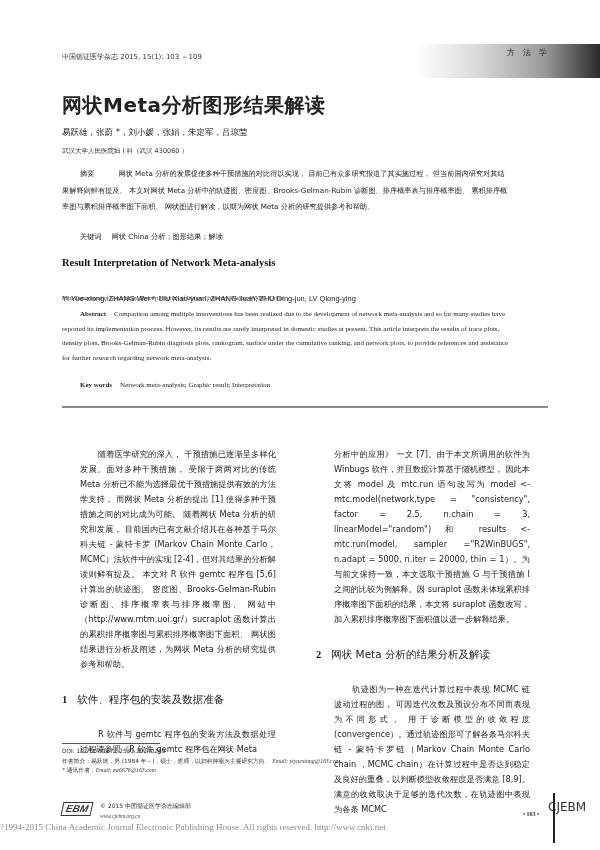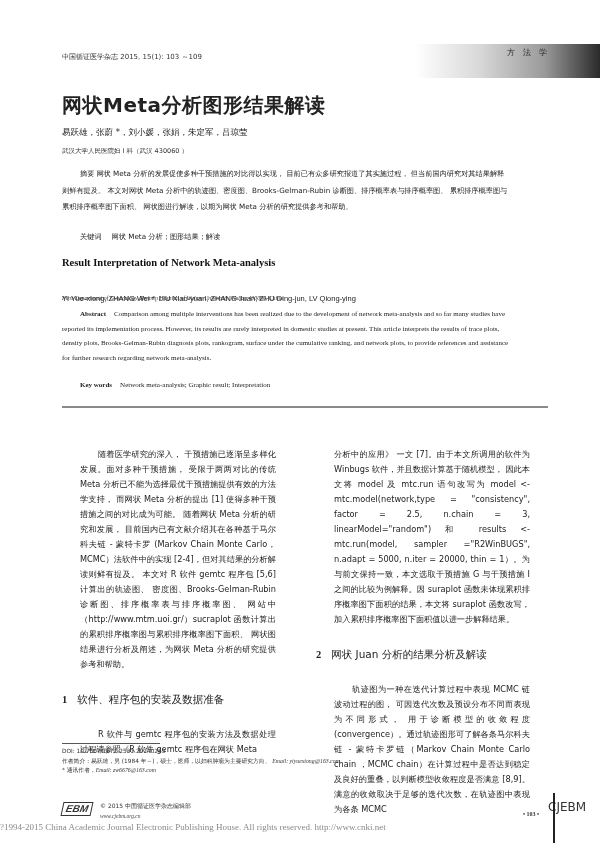--- a/index.html
+++ b/index.html
@@ -11,21 +11,21 @@
     position: absolute; left: 415px; top: 44px; width: 185px; height: 34px;
     background: linear-gradient(to right, #ffffff 0%, #d8d8d8 35%, #9a9a9a 70%, #2a2a2a 100%);
   }
   .section-band span { position: absolute; left: 92px; top: 3px; font-size: 8px; letter-spacing: 8px; color: #222; font-family: "DejaVu Sans", sans-serif; }
 
   .title-cn { position: absolute; left: 62px; top: 92px; font-size: 20px; color: #222; font-family: "DejaVu Sans", sans-serif; letter-spacing: 0.5px; text-align: center; }
   .authors-cn { position: absolute; left: 62px; top: 127px; font-size: 8.5px; color: #222; font-family: "DejaVu Sans", sans-serif; }
   .affil-cn { position: absolute; left: 62px; top: 147px; font-size: 6.5px; color: #333; font-family: "DejaVu Sans", sans-serif; }
 
   .abstract-cn { position: absolute; left: 62px; top: 166px; width: 448px; font-size: 7.2px; line-height: 16.5px; color: #222; font-family: "DejaVu Sans", sans-serif; }
-  .abstract-cn .lbl { padding-left: 18px; margin-right: 2px; }
+  .abstract-cn .lbl { padding-left: 18px; margin-right: 24px; }
   .keywords-cn { position: absolute; left: 80px; top: 232px; font-size: 7.2px; color: #222; font-family: "DejaVu Sans", sans-serif; }
   .keywords-cn .lbl { margin-right: 10px; }
 
   .title-en { position: absolute; left: 62px; top: 257px; font-size: 10.5px; font-weight: bold; color: #111; font-family: "Liberation Serif", serif; }
   .authors-en { position: absolute; left: 62px; top: 294px; font-size: 7.5px; color: #222; font-family: "Liberation Sans", sans-serif; }
   .affil-en { position: absolute; left: 62px; top: 295px; font-size: 5.8px; font-style: italic; color: #333; font-family: "Liberation Serif", serif; }
 
   .abstract-en { position: absolute; left: 62px; top: 307px; width: 450px; font-size: 7px; line-height: 14.6px; color: #222; font-family: "Liberation Serif", serif; }
   .abstract-en .lbl { font-weight: bold; padding-left: 18px; margin-right: 8px; }
   .keywords-en { position: absolute; left: 80px; top: 381px; font-size: 7px; color: #222; font-family: "Liberation Serif", serif; }
@@ -66,21 +66,21 @@
 </div>
 
 <h1 class="title-cn">网状Meta分析图形结果解读</h1>
 <div class="authors-cn">易跃雄，张蔚 *，刘小媛，张娟，朱定军，吕琼莹</div>
 <div class="affil-cn">武汉大学人民医院妇 I 科（武汉 430060 ）</div>
 
 <div class="abstract-cn">
   <span class="lbl">摘要</span><span>网状 Meta 分析的发展促使多种干预措施的对比得以实现，  目前已有众多研究报道了其实施过程，  但当前国内研究对其结果解释则鲜有提及。  本文对网状 Meta 分析中的轨迹图、密度图、Brooks-Gelman-Rubin 诊断图、排序概率表与排序概率图、 累积排序概率图与累积排序概率图下面积、  网状图进行解读，以期为网状 Meta 分析的研究提供参考和帮助。</span>
 </div>
 <div class="keywords-cn">
-  <span class="lbl">关键词</span><span>网状 Meta 分析；图形结果；解读</span>
+  <span class="lbl">关键词</span><span>网状 China 分析；图形结果；解读</span>
 </div>
 
 <h2 class="title-en">Result Interpretation of Network Meta-analysis</h2>
 <div class="authors-en">YI Yue-xiong, ZHANG Wei *, LIU Xiao-yuan, ZHANG Juan, ZHU Ding-jun, LV Qiong-ying</div>
 <div class="affil-en">First Department of Gynecology, Renmin Hospital of Wuhan University, Wuhan 430060, China</div>
 
 <div class="abstract-en">
   <span class="lbl">Abstract</span><span>Comparison among multiple interventions has been realized due to the development of network meta-analysis and so far many studies have reported its implementation process. However, its results are rarely interpreted in domestic studies at present. This article interprets the results of trace plots, density plots, Brooks-Gelman-Rubin diagnosis plots, rankogram, surface under the cumulative ranking, and network plots, to provide references and assistance for further research regarding network meta-analysis.</span>
 </div>
 <div class="keywords-en">
@@ -93,21 +93,21 @@
   <p class="indent">随着医学研究的深入，  干预措施已逐渐呈多样化发展。面对多种干预措施，  受限于两两对比的传统 Meta 分析已不能为选择最优干预措施提供有效的方法学支持，  而网状 Meta 分析的提出 [1] 使得多种干预措施之间的对比成为可能。  随着网状 Meta 分析的研究和发展，  目前国内已有文献介绍其在各种基于马尔科夫链  - 蒙特卡罗  (Markov Chain Monte Carlo，MCMC）法软件中的实现 [2-4]，但对其结果的分析解读则鲜有提及。  本文对 R 软件 gemtc 程序包 [5,6] 计算出的轨迹图、 密度图、Brooks-Gelman-Rubin 诊断图、排序概率表与排序概率图、  网站中（http://www.mtm.uoi.gr/）sucraplot 函数计算出的累积排序概率图与累积排序概率图下面积、  网状图结果进行分析及阐述，为网状 Meta 分析的研究提供参考和帮助。</p>
   <div class="h1">
     <span class="num">1</span><span>软件、程序包的安装及数据准备</span>
   </div>
   <p class="indent">R 软件与  gemtc 程序包的安装方法及数据处理过程请参照《R 软件 gemtc 程序包在网状 Meta</p>
 </div>
 
 <div class="col col-right">
   <p>分析中的应用》  一文 [7]。由于本文所调用的软件为 Winbugs 软件，并且数据计算基于随机模型，  因此本文将 model 及 mtc.run 语句改写为 model &lt;-mtc.model(network,type = "consistency", factor = 2.5, n.chain = 3, linearModel="random")   和  results &lt;-mtc.run(model, sampler ="R2WinBUGS", n.adapt = 5000, n.iter = 20000, thin = 1）。为与前文保持一致，本文选取干预措施  G 与干预措施  I 之间的比较为例解释。因 suraplot 函数未体现累积排序概率图下面积的结果，本文将 suraplot 函数改写，加入累积排序概率图下面积值以进一步解释结果。</p>
   <div class="h1">
-    <span class="num">2</span><span>网状 Juan 分析的结果分析及解读</span>
+    <span class="num">2</span><span>网状 Meta 分析的结果分析及解读</span>
   </div>
   <p class="indent">轨迹图为一种在迭代计算过程中表现  MCMC 链波动过程的图，  可因迭代次数及预设分布不同而表现为不同形式，  用于诊断模型的收敛程度  (convergence）。通过轨迹图形可了解各条马尔科夫链  - 蒙特卡罗链（Markov Chain Monte Carlo chain ，MCMC chain）在计算过程中是否达到稳定及良好的重叠，以判断模型收敛程度是否满意  [8,9]。满意的收敛取决于足够的迭代次数，在轨迹图中表现为各条  MCMC</p>
 </div>
 
 <div class="fn-rule"></div>
 <div class="footnotes">
   <div>DOI: 10.7507/1672-2531.20140263</div>
   <div><span>作者简介：易跃雄，男 (1984 年～)，硕士，医师，以妇科肿瘤为主要研究方向。</span> <span class="em">Email: yiyuexiong@163.com</span></div>
   <div><span>* 通讯作者，</span><span class="em">Email: zw6676@163.com</span></div>
 </div>

